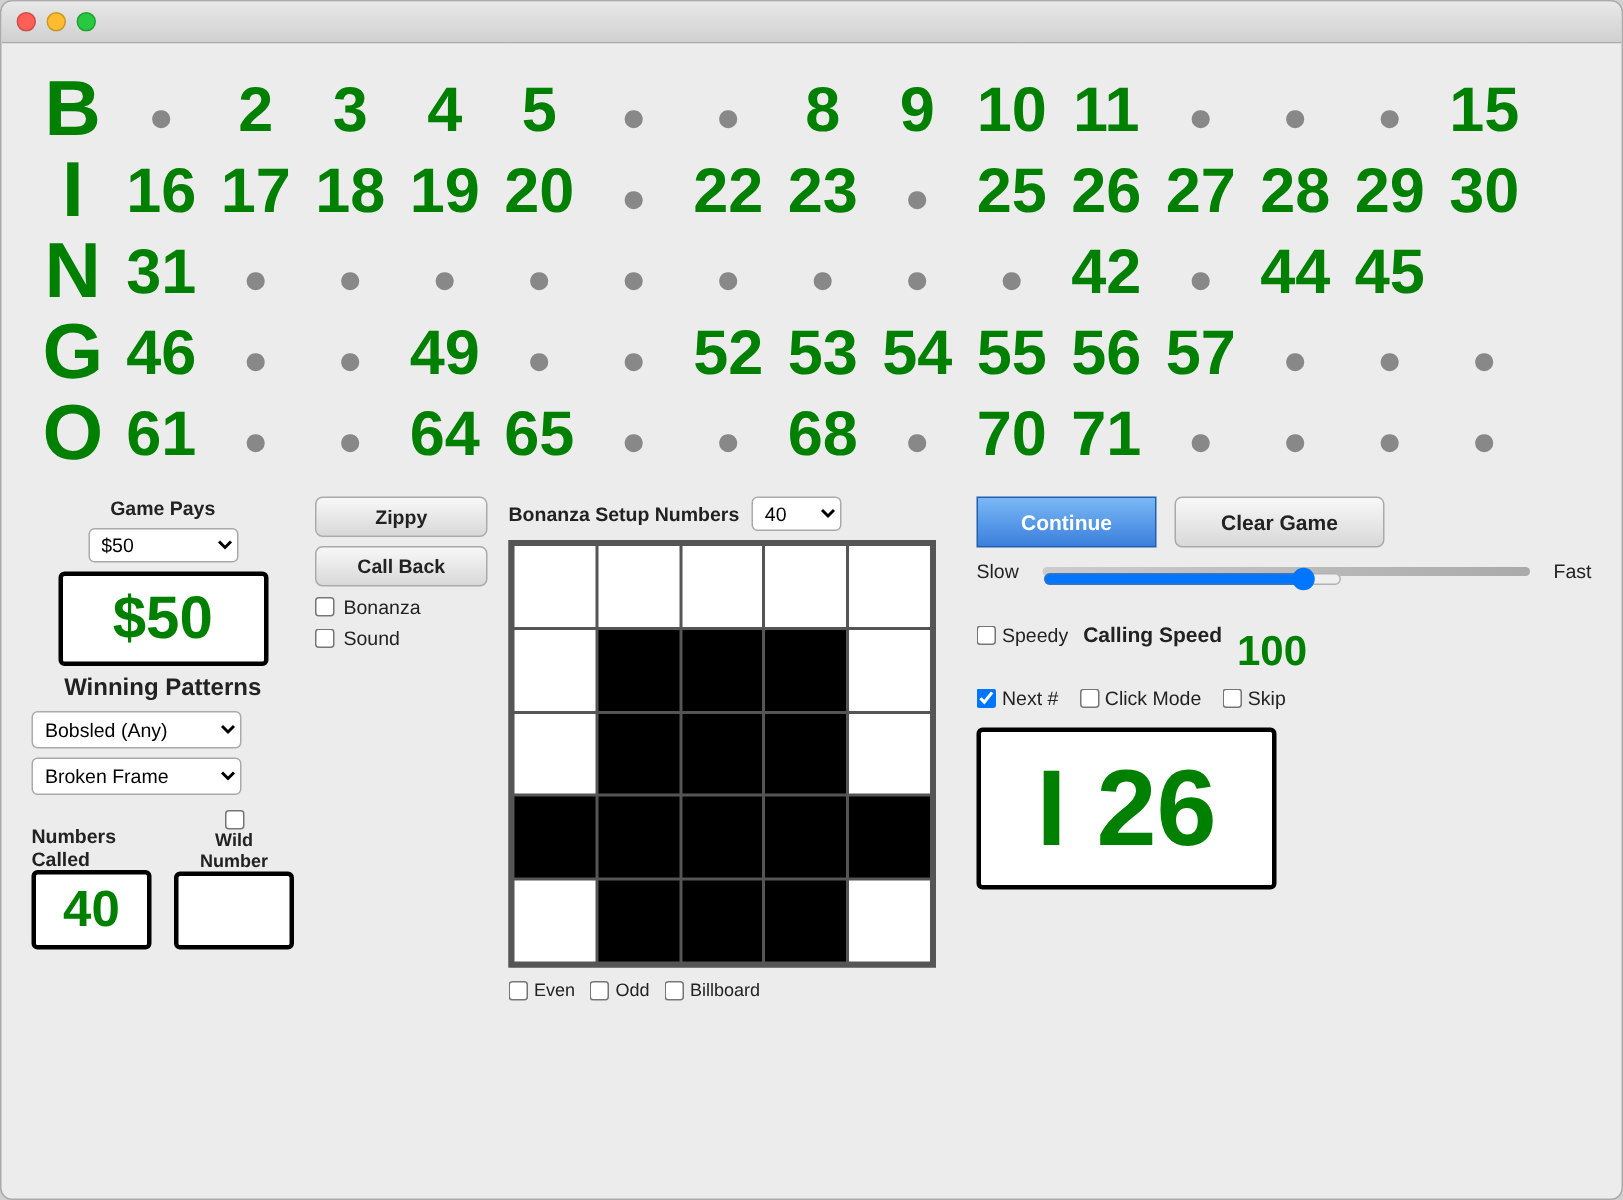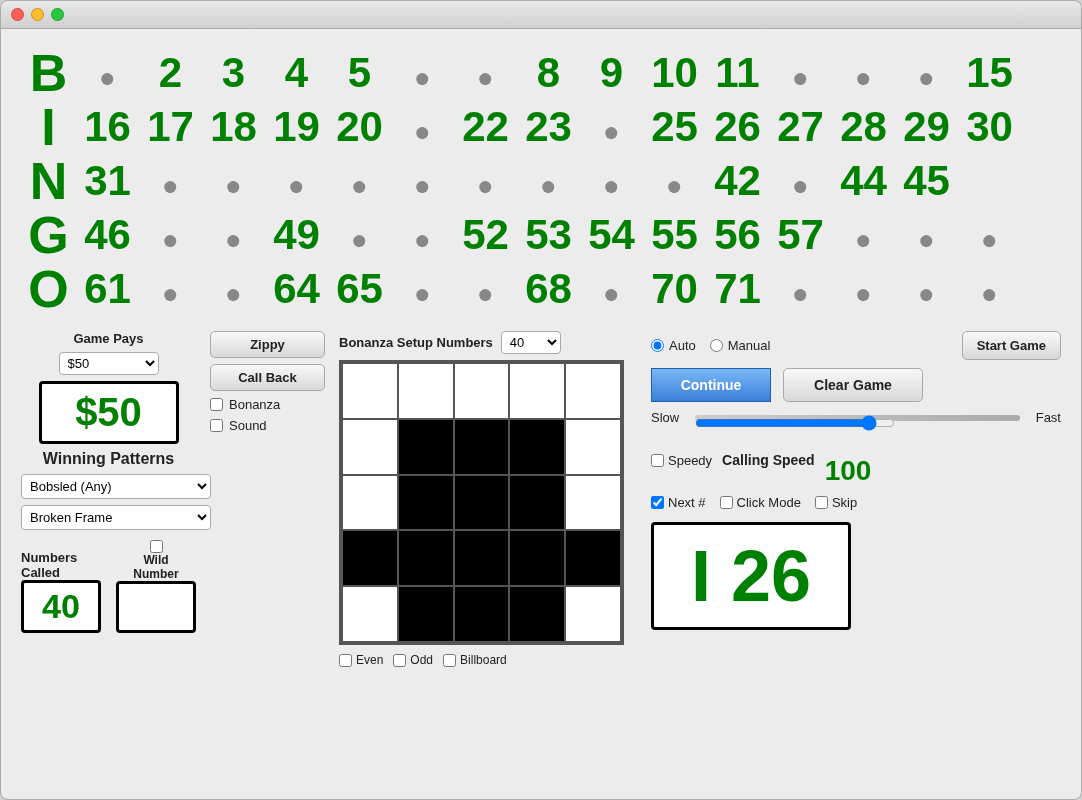--- a/index.html
+++ b/index.html
@@ -127,21 +127,21 @@
       font-weight: bold;
       text-align: center;
       color: #222;
     }
     select.pattern-select {
       font-size: 13px;
       padding: 3px 4px;
       border: 1px solid #aaa;
       border-radius: 4px;
       background: white;
-      width: 190px;
+      width: 140px;
     }
     .numbers-called-label {
       font-size: 13px;
       font-weight: bold;
       color: #222;
     }
     .wild-number-label {
       font-size: 12px;
       font-weight: bold;
       color: #222;
@@ -574,33 +574,20 @@
             <span>Odd</span>
           </label>
           <label class="checkbox-label">
             <input type="checkbox" style="">
             <span>Billboard</span>
           </label>
         </div>
       </div>
 
       <div class="right-section">
-        <div style="display:flex;align-items:center;justify-content:space-between;">
-          <div class="radio-row">
-            <label class="radio-label">
-              <input type="radio" name="mode" checked="" style="">
-              <span>Auto</span>
-            </label>
-            <label class="radio-label">
-              <input type="radio" name="mode" style="">
-              <span>Manual</span>
-            </label>
-          </div>
-          <button class="start-game-btn">Start Game</button>
-        </div>
 
         <div class="action-row">
           <button class="continue-btn">Continue</button>
           <button class="clear-game-btn">Clear Game</button>
         </div>
 
         <div class="slider-row">
           <span>Slow</span>
           <div class="slider-track">
             <input type="range" min="0" max="100" value="90" style="width: 200px;">

